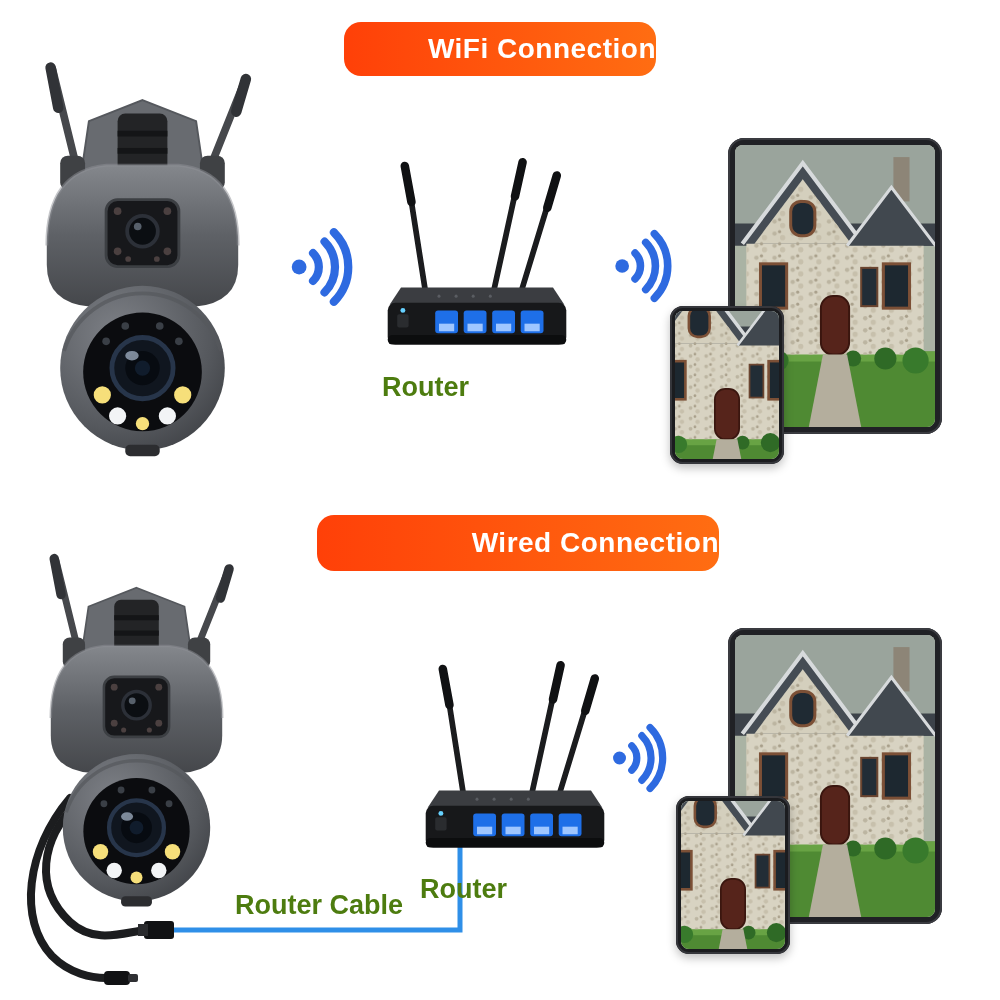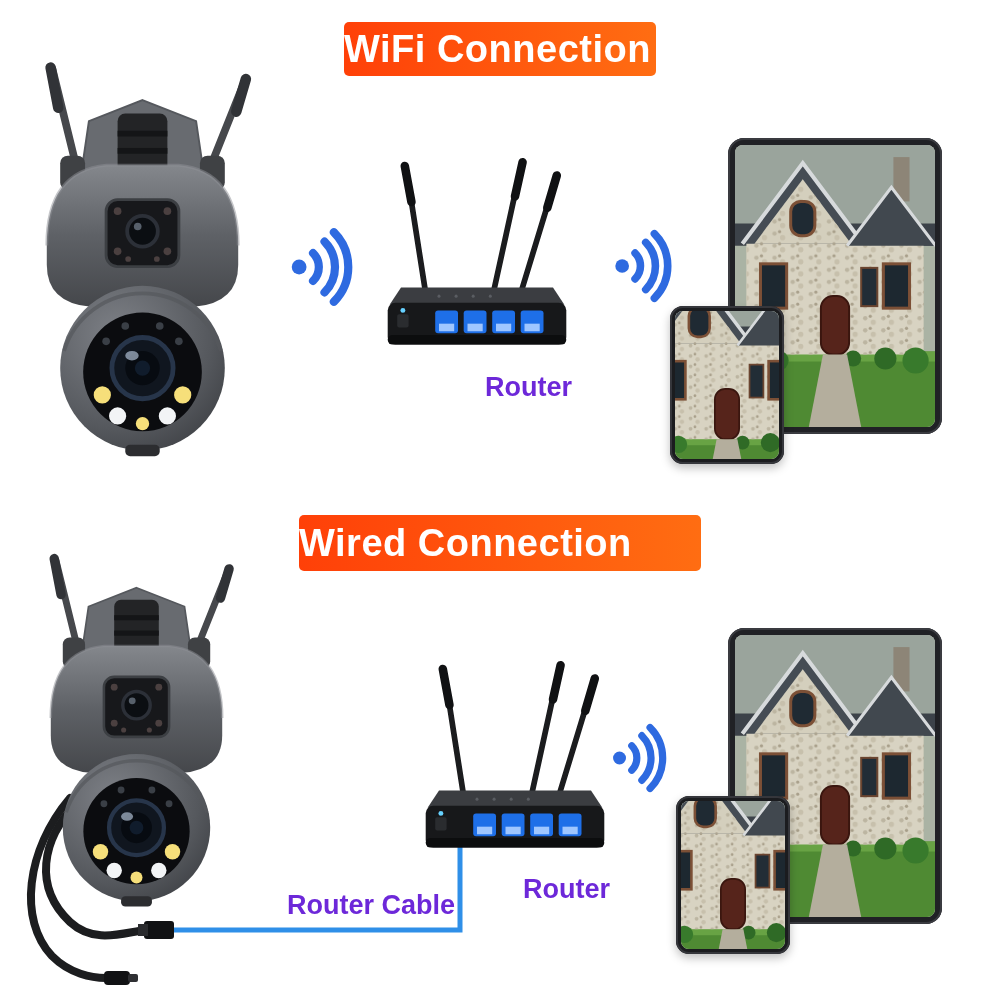--- a/index.html
+++ b/index.html
@@ -1,26 +1,26 @@
 <!DOCTYPE html>
 <html><head>
 <meta charset="utf-8">
 <style>
   * { margin:0; padding:0; box-sizing:border-box; }
   body { font-family:"Liberation Sans", sans-serif; background:#ffffff; }
   .canvas { position:relative; width:1000px; height:1000px; background:#ffffff; overflow:hidden; }
   .abs { position:absolute; }
 
   .banner {
-    display:flex; align-items:center; justify-content:flex-start;
+    display:flex; align-items:center; justify-content:flex-end;
     background:linear-gradient(90deg,#ff4008,#ff6d12);
-    color:#ffffff; font-weight:bold; font-size:38px;
-    border-radius:5px; letter-spacing:.5px;
+    color:#ffffff; font-weight:bold; font-size:28px;
+    border-radius:17px; letter-spacing:.5px;
   }
-  .device-label { color:#6d28d9; font-size:27px; font-weight:600; text-align:right; }
+  .device-label { color:#4d7c0f; font-size:27px; font-weight:600; text-align:left; }
 
   .art svg, .screen svg { display:block; width:100%; height:100%; }
 
   .wifi { color:#2e6ae0; }
 
   .tablet {
     background:#202125; border-radius:16px; padding:7px;
     box-shadow: inset 0 0 0 2px #3a3b40; z-index:2;
   }
   .phone {
@@ -32,21 +32,21 @@
   
   .pos-banner-wifi        { left:344px; top:22px;  width:312px; height:54px; }
   .pos-camera-top         { left:18px;  top:58px;  width:249px; height:402px; }
   .pos-wifi-a             { left:286px; top:226px; width:82px;  height:82px; }
   .pos-router-top         { left:382px; top:142px; width:190px; height:218px; }
   .pos-router-label-top   { left:382px; top:372px; width:190px; }
   .pos-wifi-b             { left:610px; top:228px; width:76px;  height:76px; }
   .pos-tablet-top         { left:728px; top:138px; width:214px; height:296px; }
   .pos-phone-top          { left:670px; top:306px; width:114px; height:158px; }
 
-  .pos-banner-wired       { left:299px; top:515px; width:402px; height:56px; }
+  .pos-banner-wired       { left:317px; top:515px; width:402px; height:56px; }
   .pos-cables             { left:0;     top:540px; width:620px; height:460px; }
   .pos-camera-bottom      { left:25px;  top:550px; width:223px; height:360px; }
   .pos-cable-label        { left:235px; top:890px; width:220px; }
   .pos-router-bottom      { left:420px; top:645px; width:190px; height:218px; }
   .pos-router-label-bottom{ left:420px; top:874px; width:190px; }
   .pos-wifi-c             { left:608px; top:722px; width:72px;  height:72px; }
   .pos-tablet-bottom      { left:728px; top:628px; width:214px; height:296px; }
   .pos-phone-bottom       { left:676px; top:796px; width:114px; height:158px; }
 </style>
 </head>

